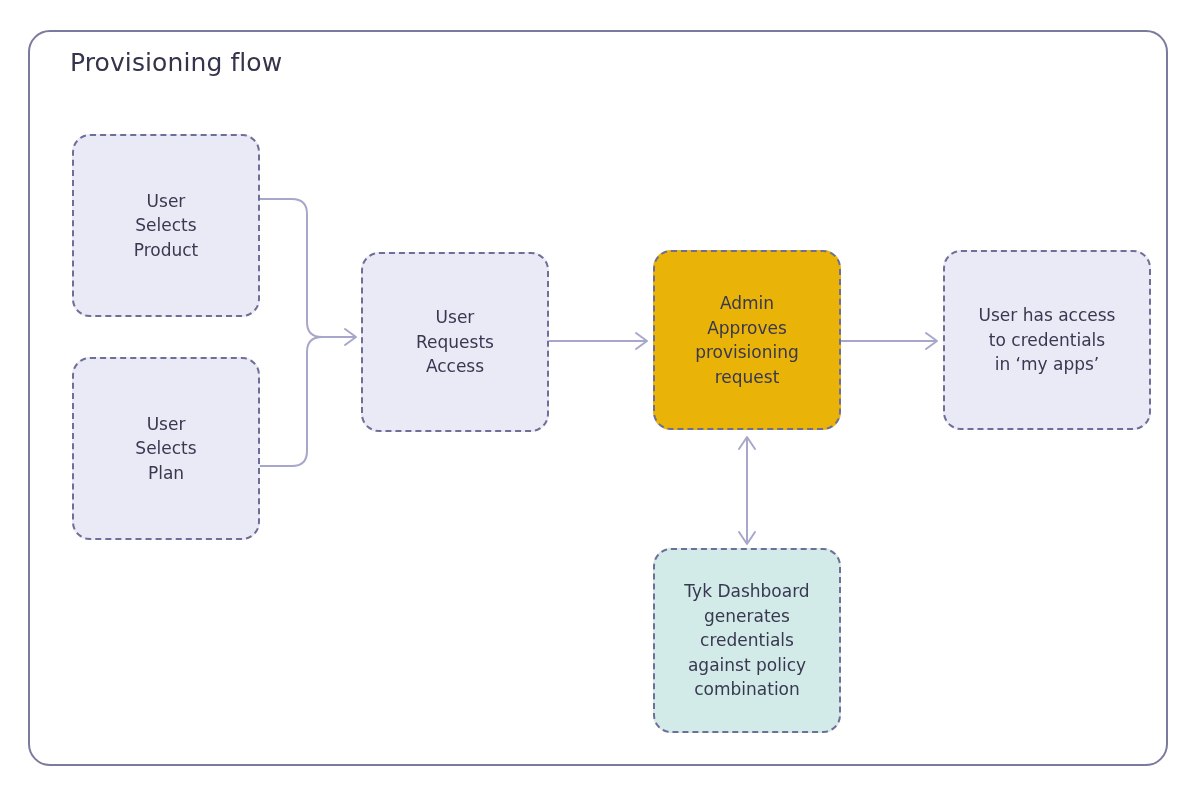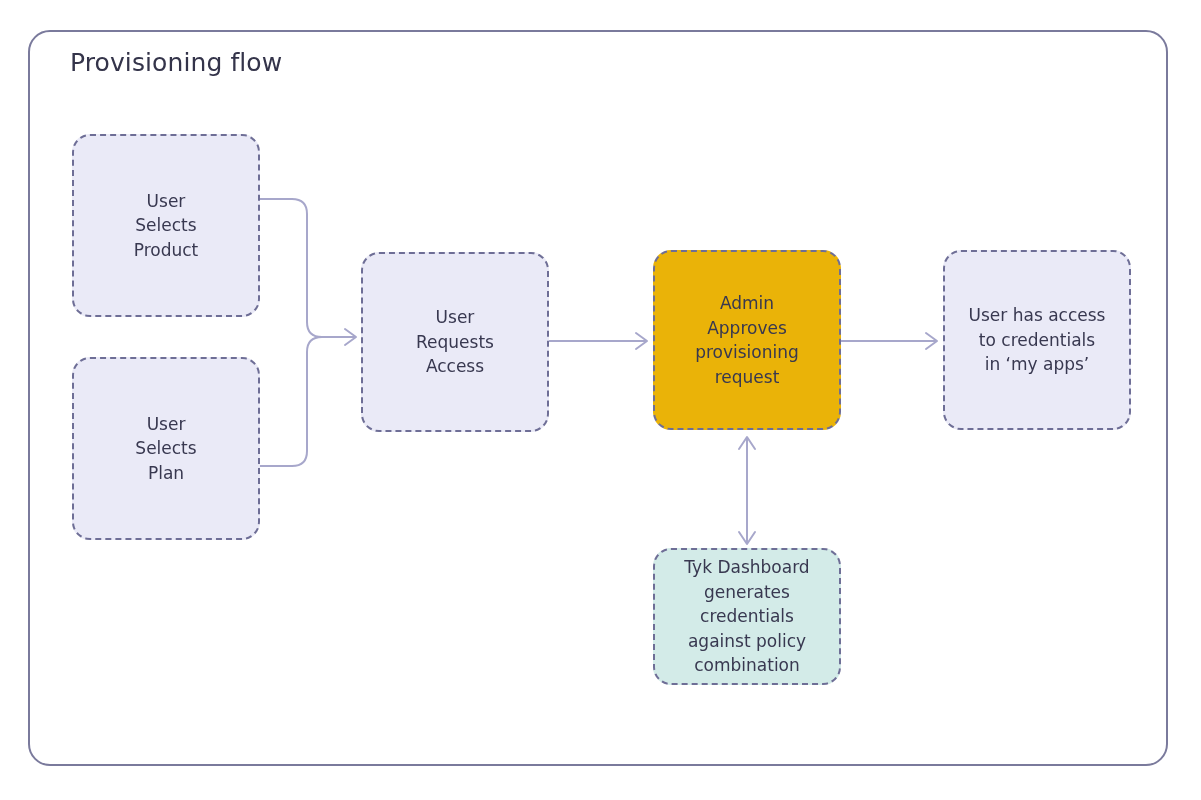--- a/index.html
+++ b/index.html
@@ -119,27 +119,27 @@
 Access</span>
   </div>
 
   <div class="node node-yellow" style="left:653px; top:250px; width:188px; height:180px;">
     <span class="node-label">Admin
 Approves
 provisioning
 request</span>
   </div>
 
-  <div class="node node-lavender" style="left:943px; top:250px; width:188px; height:180px;">
+  <div class="node node-lavender" style="left:943px; top:250px; width:208px; height:180px;">
     <span class="node-label">User has access
 to credentials
 in ‘my apps’</span>
   </div>
 
-  <div class="node node-teal" style="left:653px; top:548px; width:188px; height:137px;">
+  <div class="node node-teal" style="left:653px; top:548px; width:188px; height:185px;">
     <span class="node-label">Tyk Dashboard
 generates
 credentials
 against policy
 combination</span>
   </div>
 
 </div>
 
 </body></html>

